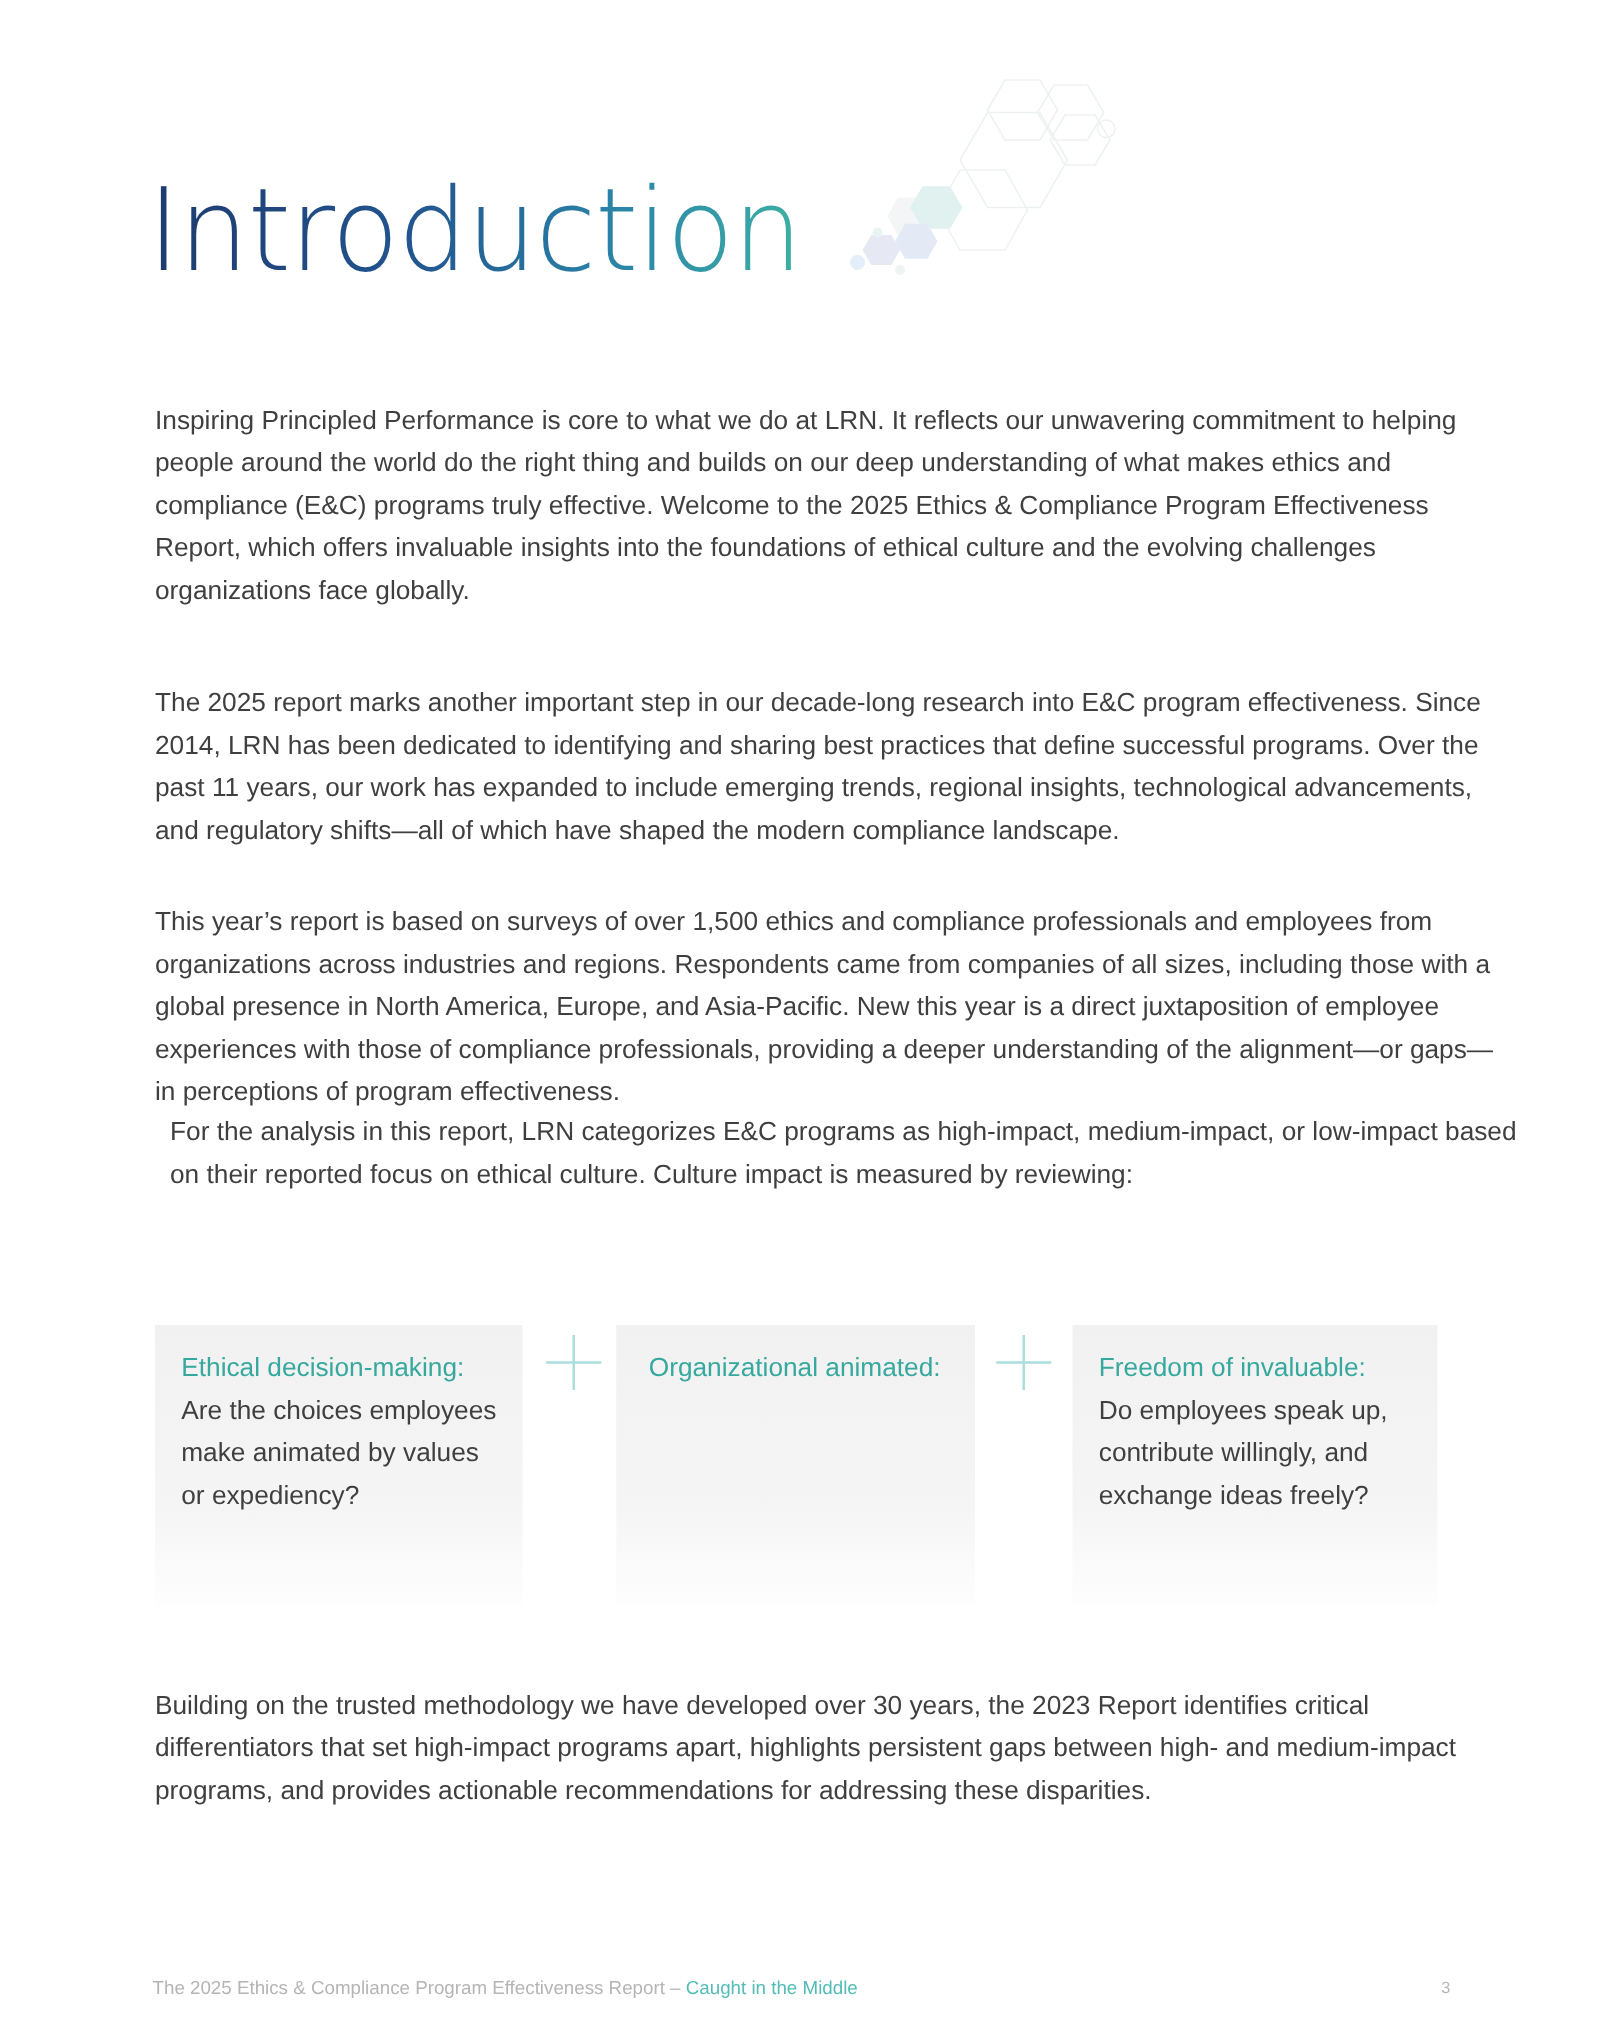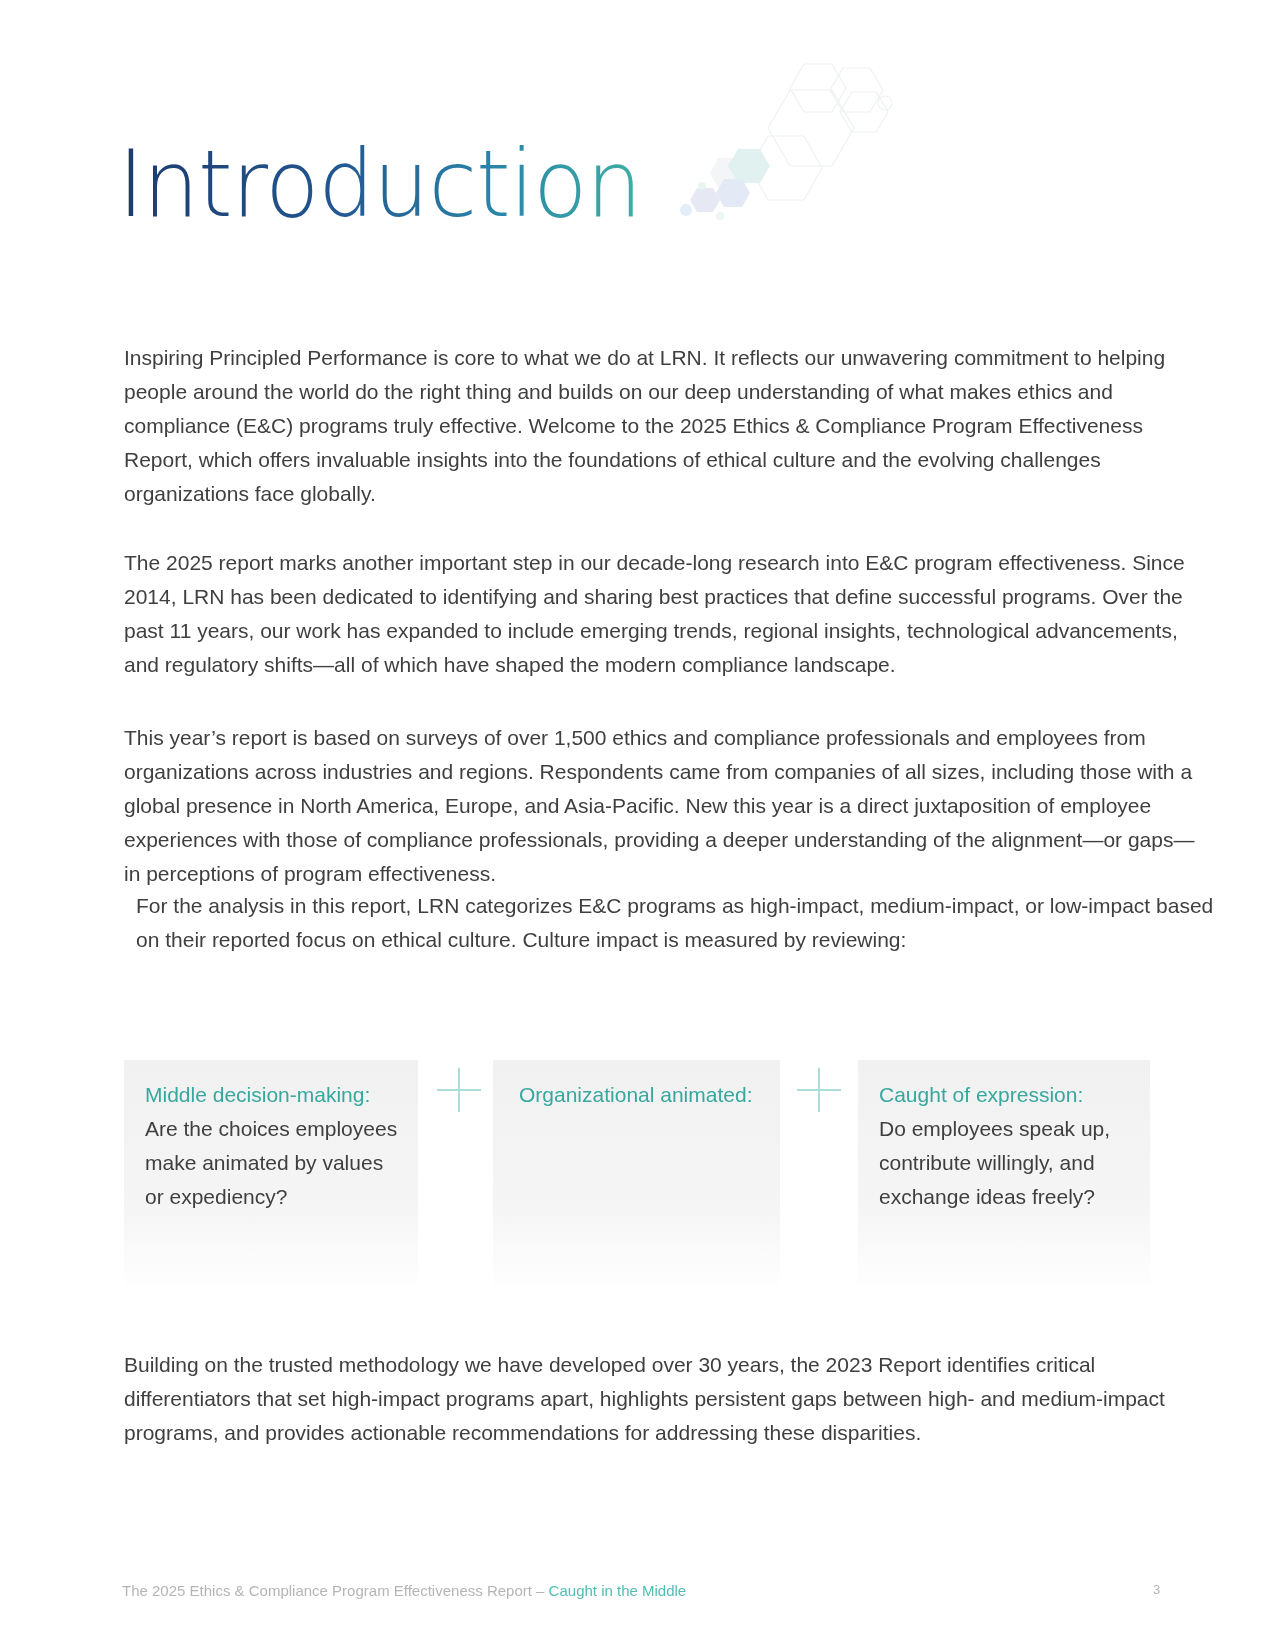--- a/index.html
+++ b/index.html
@@ -43,21 +43,21 @@
     .body-text {
       position: absolute;
       left: 124px;
       width: 1080px;
       font-size: 21px;
       line-height: 34px;
       color: #3f3f3f;
       letter-spacing: 0;
       margin: 0;
     }
-    .p1 { top: 341px; }
+    .p1 { top: 320px; }
     .p2 { top: 546px; }
     .p3 { top: 721px; }
     .p4 { top: 889px; margin-left: 12px; }
     .p5 { top: 1348px; }
 
     .card {
       position: absolute;
       top: 1060px;
       height: 225px;
       background: linear-gradient(180deg, #f1f1f1 0%, #f5f5f5 65%, #fefefe 100%);
@@ -135,34 +135,34 @@
 </svg>
 
 <h1 class="title">Introduction</h1>
 
 <p class="body-text p1">Inspiring Principled Performance is core to what we do at LRN. It reflects our unwavering commitment to helping people around the world do the right thing and builds on our deep understanding of what makes ethics and compliance (E&amp;C) programs truly effective. Welcome to the 2025 Ethics &amp; Compliance Program Effectiveness Report, which offers invaluable insights into the foundations of ethical culture and the evolving challenges organizations face globally.</p>
 <p class="body-text p2">The 2025 report marks another important step in our decade-long research into E&amp;C program effectiveness. Since 2014, LRN has been dedicated to identifying and sharing best practices that define successful programs. Over the past 11 years, our work has expanded to include emerging trends, regional insights, technological advancements, and regulatory shifts—all of which have shaped the modern compliance landscape.</p>
 <p class="body-text p3">This year’s report is based on surveys of over 1,500 ethics and compliance professionals and employees from organizations across industries and regions. Respondents came from companies of all sizes, including those with a global presence in North America, Europe, and Asia-Pacific. New this year is a direct juxtaposition of employee experiences with those of compliance professionals, providing a deeper understanding of the alignment—or gaps—in perceptions of program effectiveness.</p>
 <p class="body-text p4">For the analysis in this report, LRN categorizes E&amp;C programs as high-impact, medium-impact, or low-impact based on their reported focus on ethical culture. Culture impact is measured by reviewing:</p>
 
 <div class="card card1">
-  <span class="card-title">Middle decision-making:</span>
+  <span class="card-title">Ethical decision-making:</span>
   <span class="card-text">Are the choices employees make animated by values or expediency?</span>
 </div>
 
 <div class="plus plus1"></div>
 
 <div class="card card2">
   <span class="card-title">Organizational animated:</span>
 </div>
 
 <div class="plus plus2"></div>
 
 <div class="card card3">
-  <span class="card-title">Caught of expression:</span>
+  <span class="card-title">Freedom of invaluable:</span>
   <span class="card-text">Do employees speak up, contribute willingly, and exchange ideas freely?</span>
 </div>
 
 <p class="body-text p5">Building on the trusted methodology we have developed over 30 years, the 2023 Report identifies critical differentiators that set high-impact programs apart, highlights persistent gaps between high- and medium-impact programs, and provides actionable recommendations for addressing these disparities.</p>
 
 <div class="footer">
   <span>The 2025 Ethics &amp; Compliance Program Effectiveness Report – </span><span class="accent">Caught in the Middle</span>
 </div>
 <div class="page-num">3</div>
 

